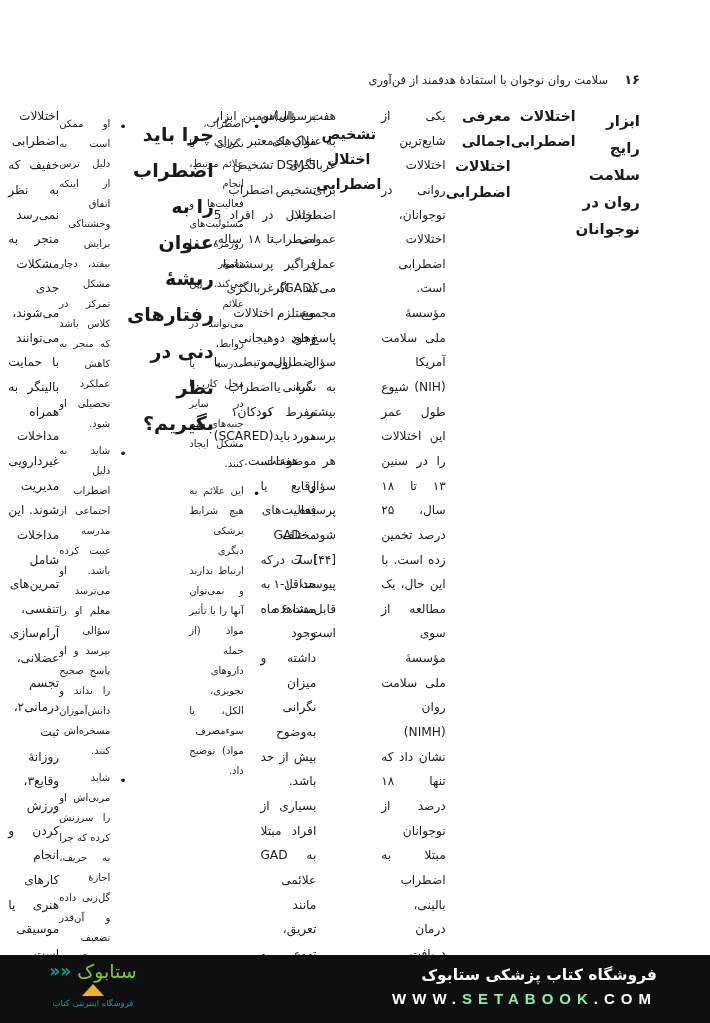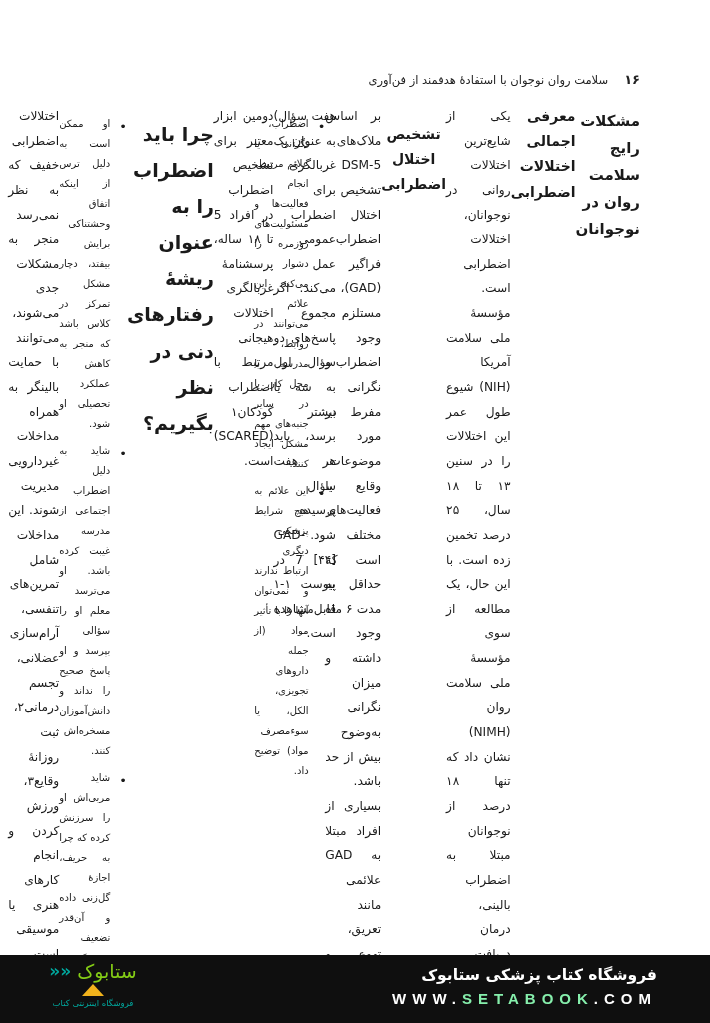--- a/index.html
+++ b/index.html
@@ -71,21 +71,22 @@
 <div class="page">
 
   <div class="running-head">
     <span class="pagenum">۱۶</span>
     <span class="head-title">سلامت روان نوجوان با استفادهٔ هدفمند از فن‌آوری</span>
   </div>
 
   <div class="columns">
 
     <div class="col">
-      <div class="h-main">مشکلات رایج سلامت روان در نوجوانان</div>
+      <div class="h-main">ابزار رایج سلامت روان در نوجوانان</div>
+      <div class="h-sub">اختلالات اضطرابی</div>
       <div class="h-intro">معرفی اجمالی اختلالات اضطرابی</div>
       <p class="body">یکی از شایع‌ترین اختلالات روانی در نوجوانان، اختلالات اضطرابی است. مؤسسهٔ ملی سلامت آمریکا (NIH) شیوع طول عمر این اختلالات را در سنین ۱۳ تا ۱۸ سال، ۲۵ درصد تخمین زده است. با این حال، یک مطالعه از سوی مؤسسهٔ ملی سلامت روان (NIMH) نشان داد که تنها ۱۸ درصد از نوجوانان مبتلا به اضطراب بالینی، درمان دریافت می‌کنند [۶]. شناسایی و مدیریت اضطراب در نوجوانان می‌تواند چالش‌برانگیز باشد، زیرا علائم و موضوع اضطراب، متنوع هستند و اکثراً به عنوان شکایات جسمانی یا استرس «طبیعی» اشتباه تشخیص داده می‌شوند. این علائم اغلب در اوایل نوجوانی ظاهر می‌شوند و می‌توانند باعث مشکلات جدی شوند.</p>
 
       <div class="h-mid">تشخیص اختلال اضطرابی</div>
       <p class="body">بر اساس ملاک‌های DSM-5 تشخیص اختلال اضطراب فراگیر (GAD)، مستلزم وجود اضطراب و نگرانی مفرط در مورد موضوعات، وقایع یا فعالیت‌های مختلف است که حداقل به مدت ۶ ماه وجود داشته و میزان نگرانی به‌وضوح بیش از حد باشد. بسیاری از افراد مبتلا به GAD علائمی مانند تعریق، تهوع و اسهال را تجربه می‌کنند.</p>
 
       <div class="bullets">
         <div class="bullet">
           <span class="bmark">•</span>
           <span class="btext">اضطراب، نگرانی یا علائم مرتبط، انجام فعالیت‌ها و مسئولیت‌های روزمره را دشوار می‌کند. این علائم می‌توانند در روابط، مدرسه یا محل کار، یا در سایر جنبه‌های مهم مشکل ایجاد کنند.</span>

